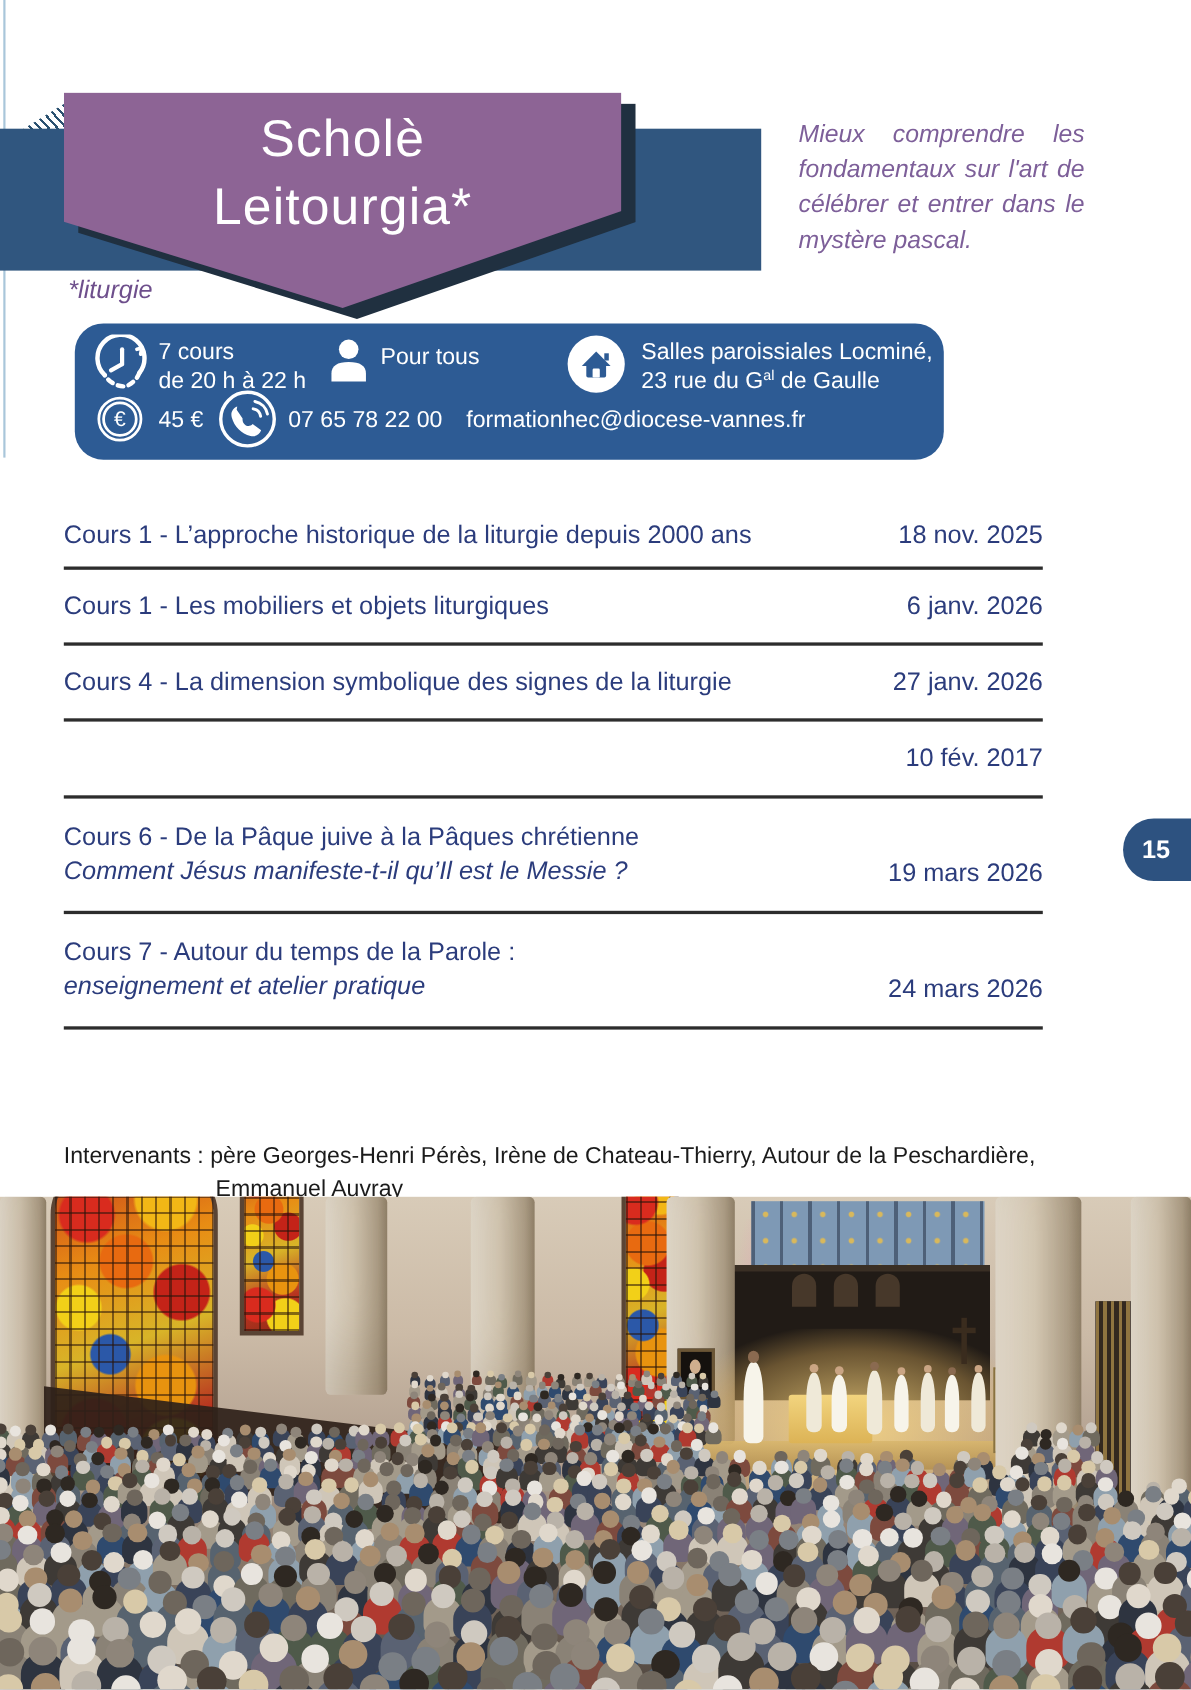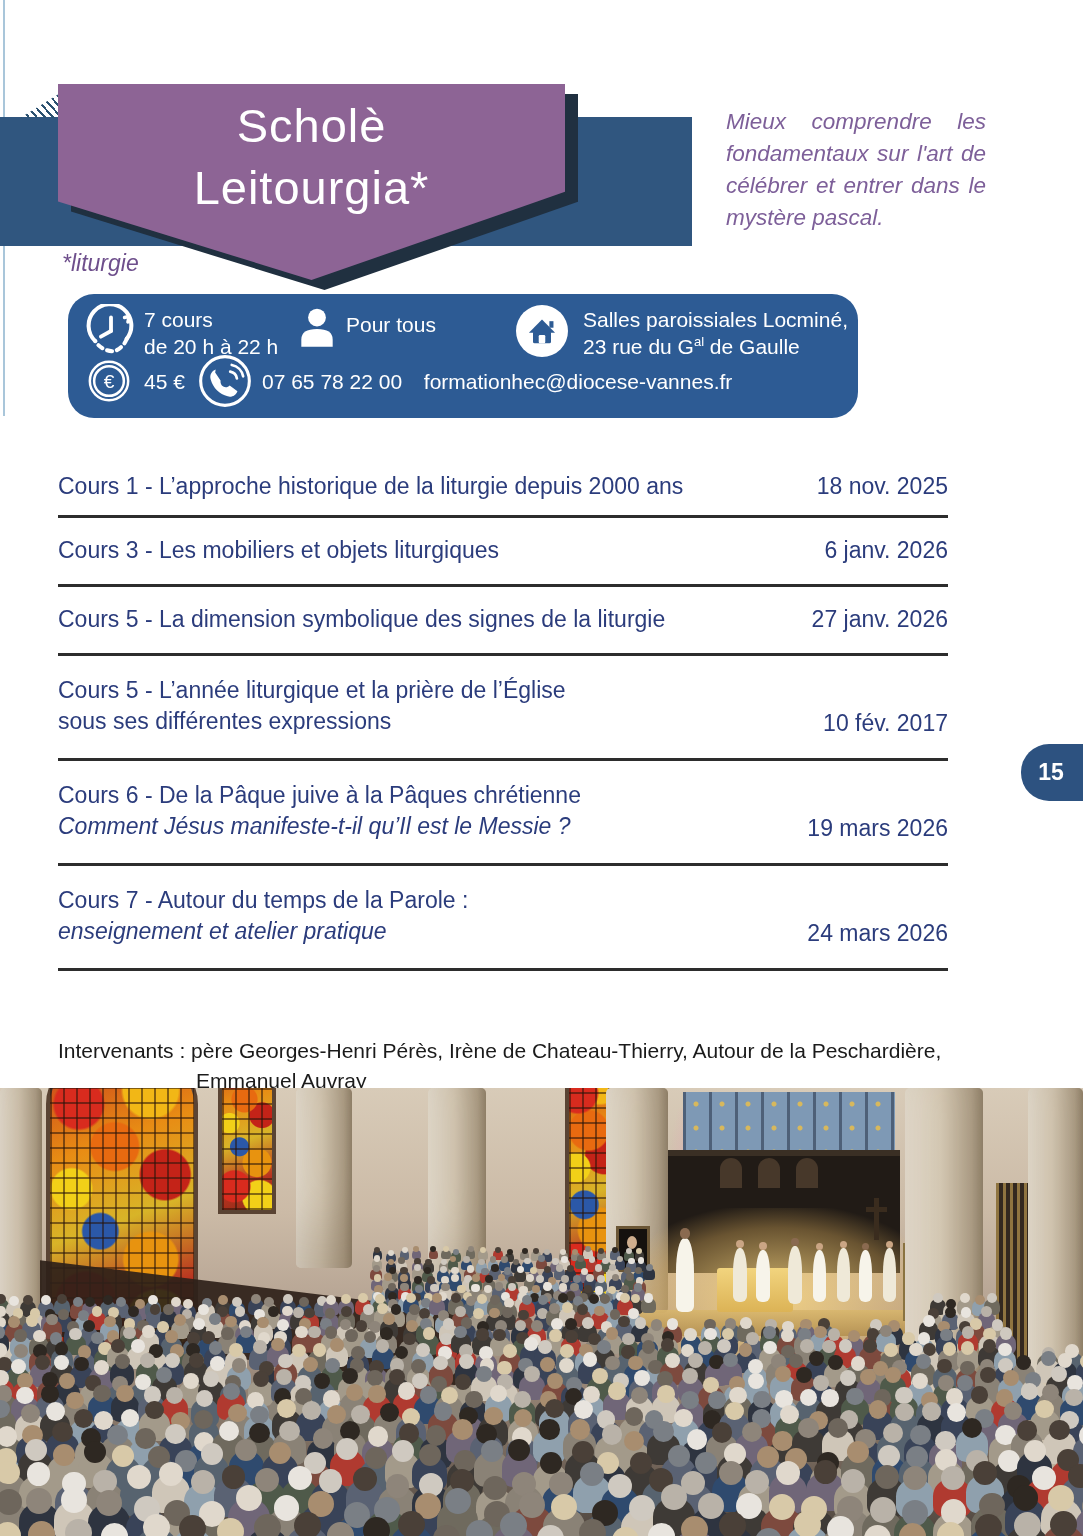--- a/index.html
+++ b/index.html
@@ -169,32 +169,28 @@
       <span>formationhec@diocese-vannes.fr</span>
     </div>
   </div>
 
   <div class="courses">
     <div class="course-row row-first">
       <div class="ct">Cours 1  - L’approche historique de la liturgie depuis 2000 ans</div>
       <div class="course-date">18 nov. 2025</div>
     </div>
     <div class="course-row row-single">
-      <div class="ct">Cours 3 - Les mobiliers et objets liturgiques</div>
+      <div class="ct">Cours 1 - Les mobiliers et objets liturgiques</div>
       <div class="course-date">6 janv. 2026</div>
     </div>
     <div class="course-row row-single">
-      <div class="ct">Cours 5 - La dimension symbolique des signes de la liturgie</div>
+      <div class="ct">Cours 4 - La dimension symbolique des signes de la liturgie</div>
       <div class="course-date">27 janv. 2026</div>
     </div>
     <div class="course-row row-double">
-      <div>
-        <div class="ct">Cours 5 - L’année liturgique et la prière de l’Église</div>
-        <div class="sub">sous ses différentes expressions</div>
-      </div>
       <div class="course-date">10 fév. 2017</div>
     </div>
     <div class="course-row row-double">
       <div>
         <div class="ct">Cours 6 - De la Pâque juive à la Pâques chrétienne</div>
         <div class="sub sub-italic">Comment Jésus manifeste-t-il qu’Il est le Messie ?</div>
       </div>
       <div class="course-date">19 mars 2026</div>
     </div>
     <div class="course-row row-double">

